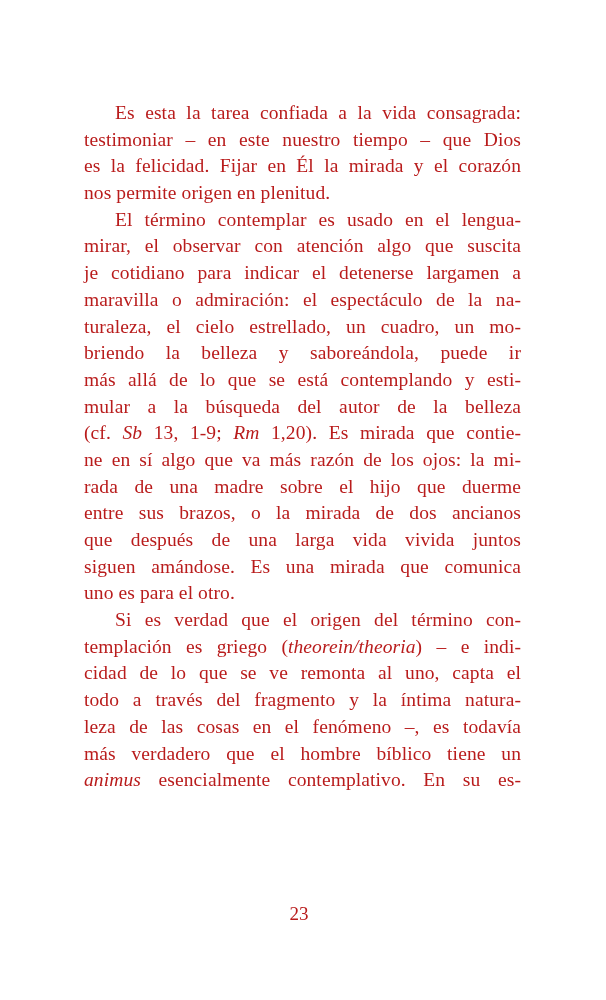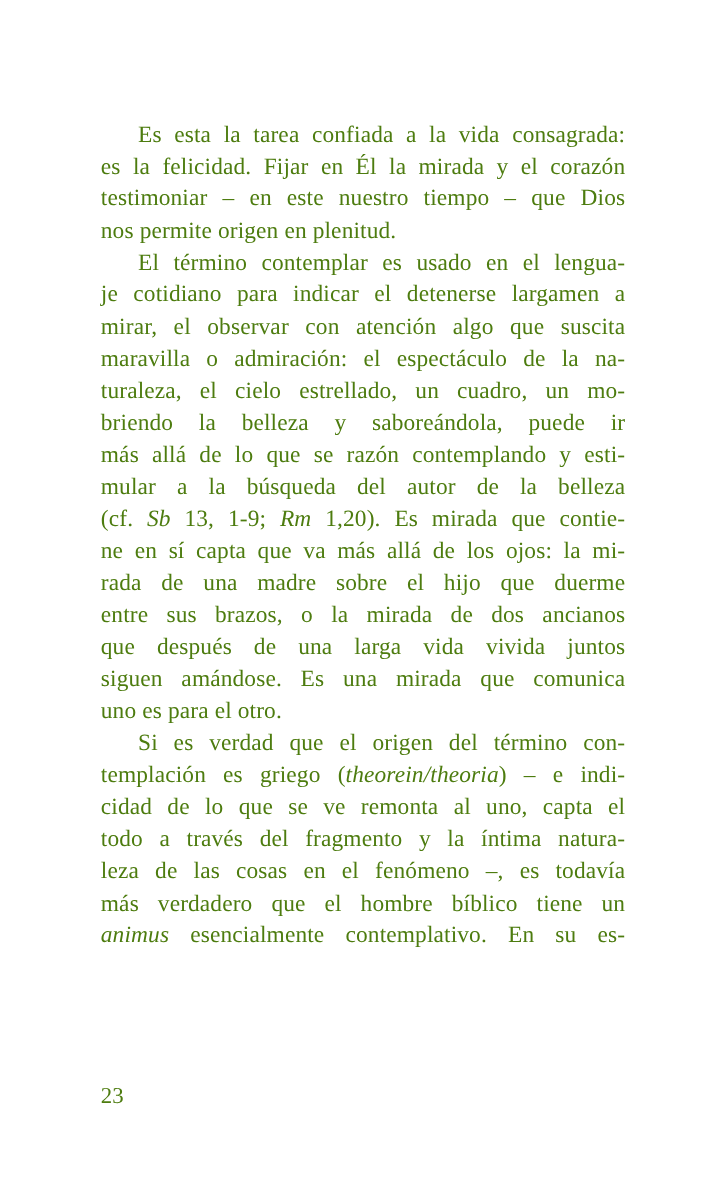--- a/index.html
+++ b/index.html
@@ -39,44 +39,44 @@
     text-indent: 31px;
   }
   .line em {
     font-style: italic;
   }
   .folio {
     position: absolute;
     top: 901px;
     left: 84px;
     width: 430px;
-    text-align: left;
+    text-align: center;
     font-size: 19px;
     line-height: 26px;
   }
 </style>
 </head>
 <body>
 
-<div class="page" style="background: rgb(255, 255, 255); color: #4d7c0f;">
+<div class="page" style="background: rgb(255, 255, 255); color: #b91c1c;">
   <div class="text-block" id="text-block">
       <div class="line indent"><span>Es esta la tarea confiada a la vida consagrada:</span></div>
+      <div class="line"><span>testimoniar – en este nuestro tiempo – que Dios</span></div>
       <div class="line"><span>es la felicidad. Fijar en Él la mirada y el corazón</span></div>
-      <div class="line"><span>testimoniar – en este nuestro tiempo – que Dios</span></div>
       <div class="line end"><span>nos permite origen en plenitud.</span></div>
       <div class="line indent"><span>El término contemplar es usado en el lengua-</span></div>
+      <div class="line"><span>mirar, el observar con atención algo que suscita</span></div>
       <div class="line"><span>je cotidiano para indicar el detenerse largamen a</span></div>
-      <div class="line"><span>mirar, el observar con atención algo que suscita</span></div>
       <div class="line"><span>maravilla o admiración: el espectáculo de la na-</span></div>
       <div class="line"><span>turaleza, el cielo estrellado, un cuadro, un mo-</span></div>
       <div class="line"><span>briendo la belleza y saboreándola, puede ir</span></div>
-      <div class="line"><span>más allá de lo que se razón contemplando y esti-</span></div>
+      <div class="line"><span>más allá de lo que se está contemplando y esti-</span></div>
       <div class="line"><span>mular a la búsqueda del autor de la belleza</span></div>
       <div class="line"><span>(cf. </span><em>Sb</em><span> 13, 1-9; </span><em>Rm</em><span> 1,20). Es mirada que contie-</span></div>
-      <div class="line"><span>ne en sí capta que va más allá de los ojos: la mi-</span></div>
+      <div class="line"><span>ne en sí algo que va más razón de los ojos: la mi-</span></div>
       <div class="line"><span>rada de una madre sobre el hijo que duerme</span></div>
       <div class="line"><span>entre sus brazos, o la mirada de dos ancianos</span></div>
       <div class="line"><span>que después de una larga vida vivida juntos</span></div>
       <div class="line"><span>siguen amándose. Es una mirada que comunica</span></div>
       <div class="line end"><span>uno es para el otro.</span></div>
       <div class="line indent"><span>Si es verdad que el origen del término con-</span></div>
       <div class="line"><span>templación es griego (</span><em>theorein/theoria</em><span>) – e indi-</span></div>
       <div class="line"><span>cidad de lo que se ve remonta al uno, capta el</span></div>
       <div class="line"><span>todo a través del fragmento y la íntima natura-</span></div>
       <div class="line"><span>leza de las cosas en el fenómeno –, es todavía</span></div>

